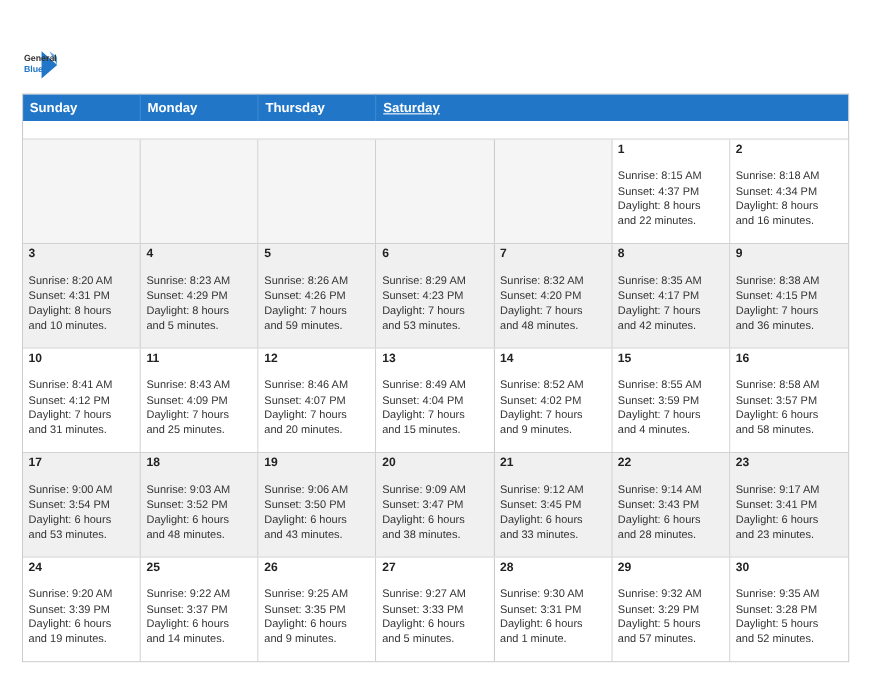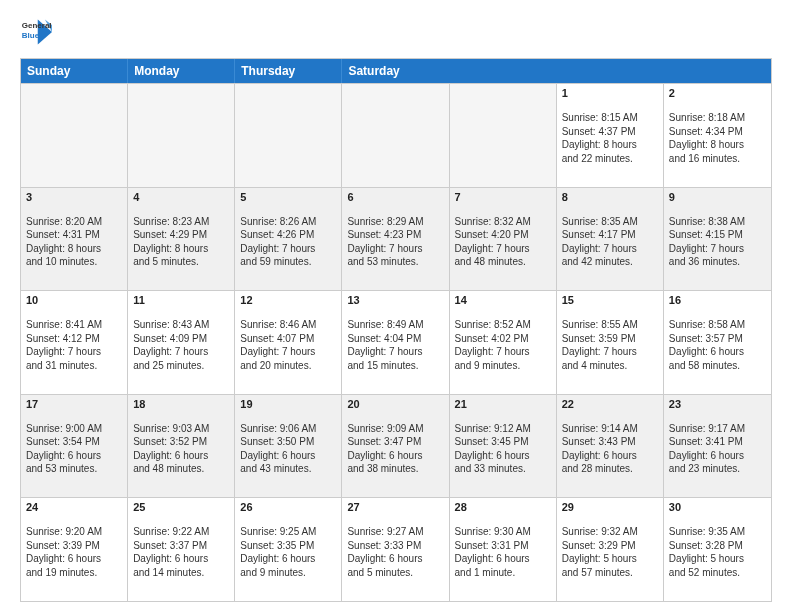--- a/index.html
+++ b/index.html
@@ -15,20 +15,21 @@
       height: 612px;
       padding: 16px 20px 10px 20px;
       display: flex;
       flex-direction: column;
     }
     .header {
       display: flex;
       justify-content: space-between;
       align-items: flex-start;
       margin-bottom: 10px;
+      margin-top: 27px;
     }
     .logo {
       display: flex;
       align-items: center;
       gap: 0;
     }
     .logo-icon {
       width: 32px;
       height: 32px;
       margin-right: 4px;
@@ -44,35 +45,36 @@
     }
     .location {
       font-size: 16px;
       color: #444;
     }
     .calendar {
       flex: 1;
       display: flex;
       flex-direction: column;
       border: 1px solid #ccc;
+      gap: 16px;
     }
     .cal-header-row {
       display: grid;
       grid-template-columns: repeat(7, 1fr);
       background: #2176c7;
     }
     .cal-header-cell {
       color: #fff;
       font-size: 12px;
       font-weight: bold;
       padding: 5px 6px;
       border-right: 1px solid #3a8ad4;
       text-align: left;
     }
-    .cal-header-cell:last-child { border-right: none; }
+    .cal-header-cell:last-child { border-right: none; text-decoration: underline; }
     .cal-body {
       flex: 1;
       display: flex;
       flex-direction: column;
     }
     .cal-row {
       display: grid;
       grid-template-columns: repeat(7, 1fr);
       flex: 1;
       border-top: 1px solid #ccc;

